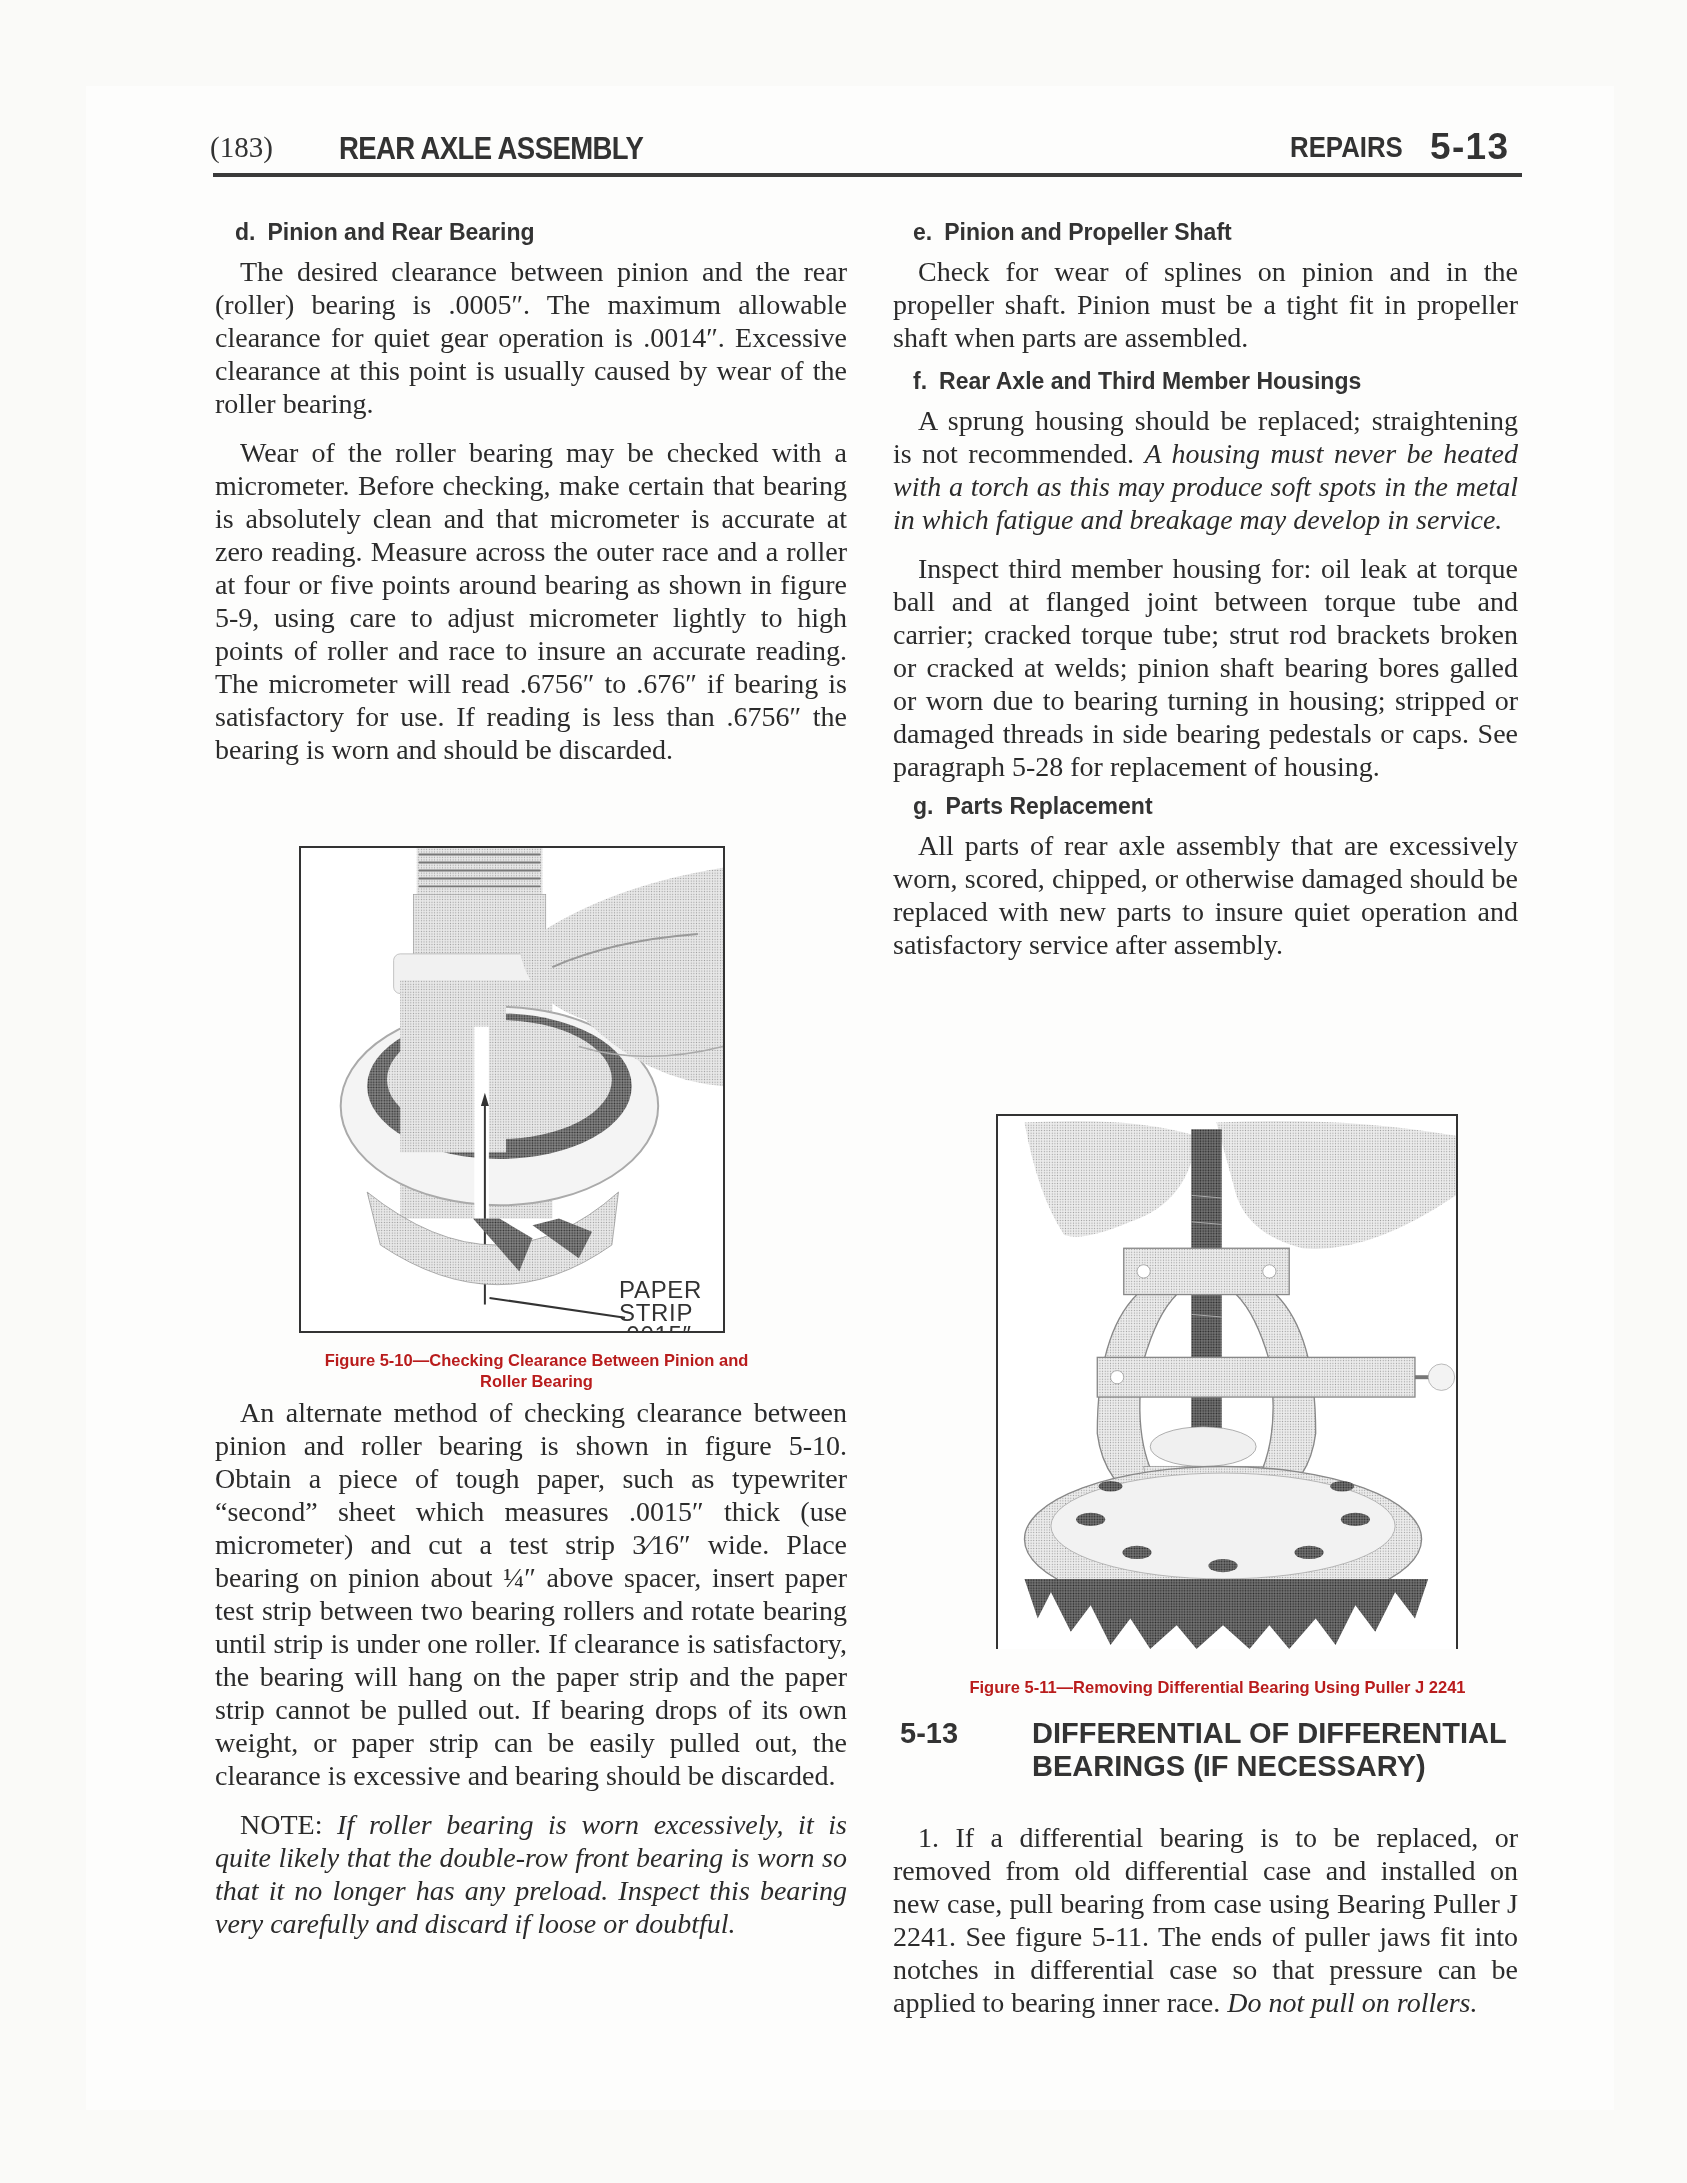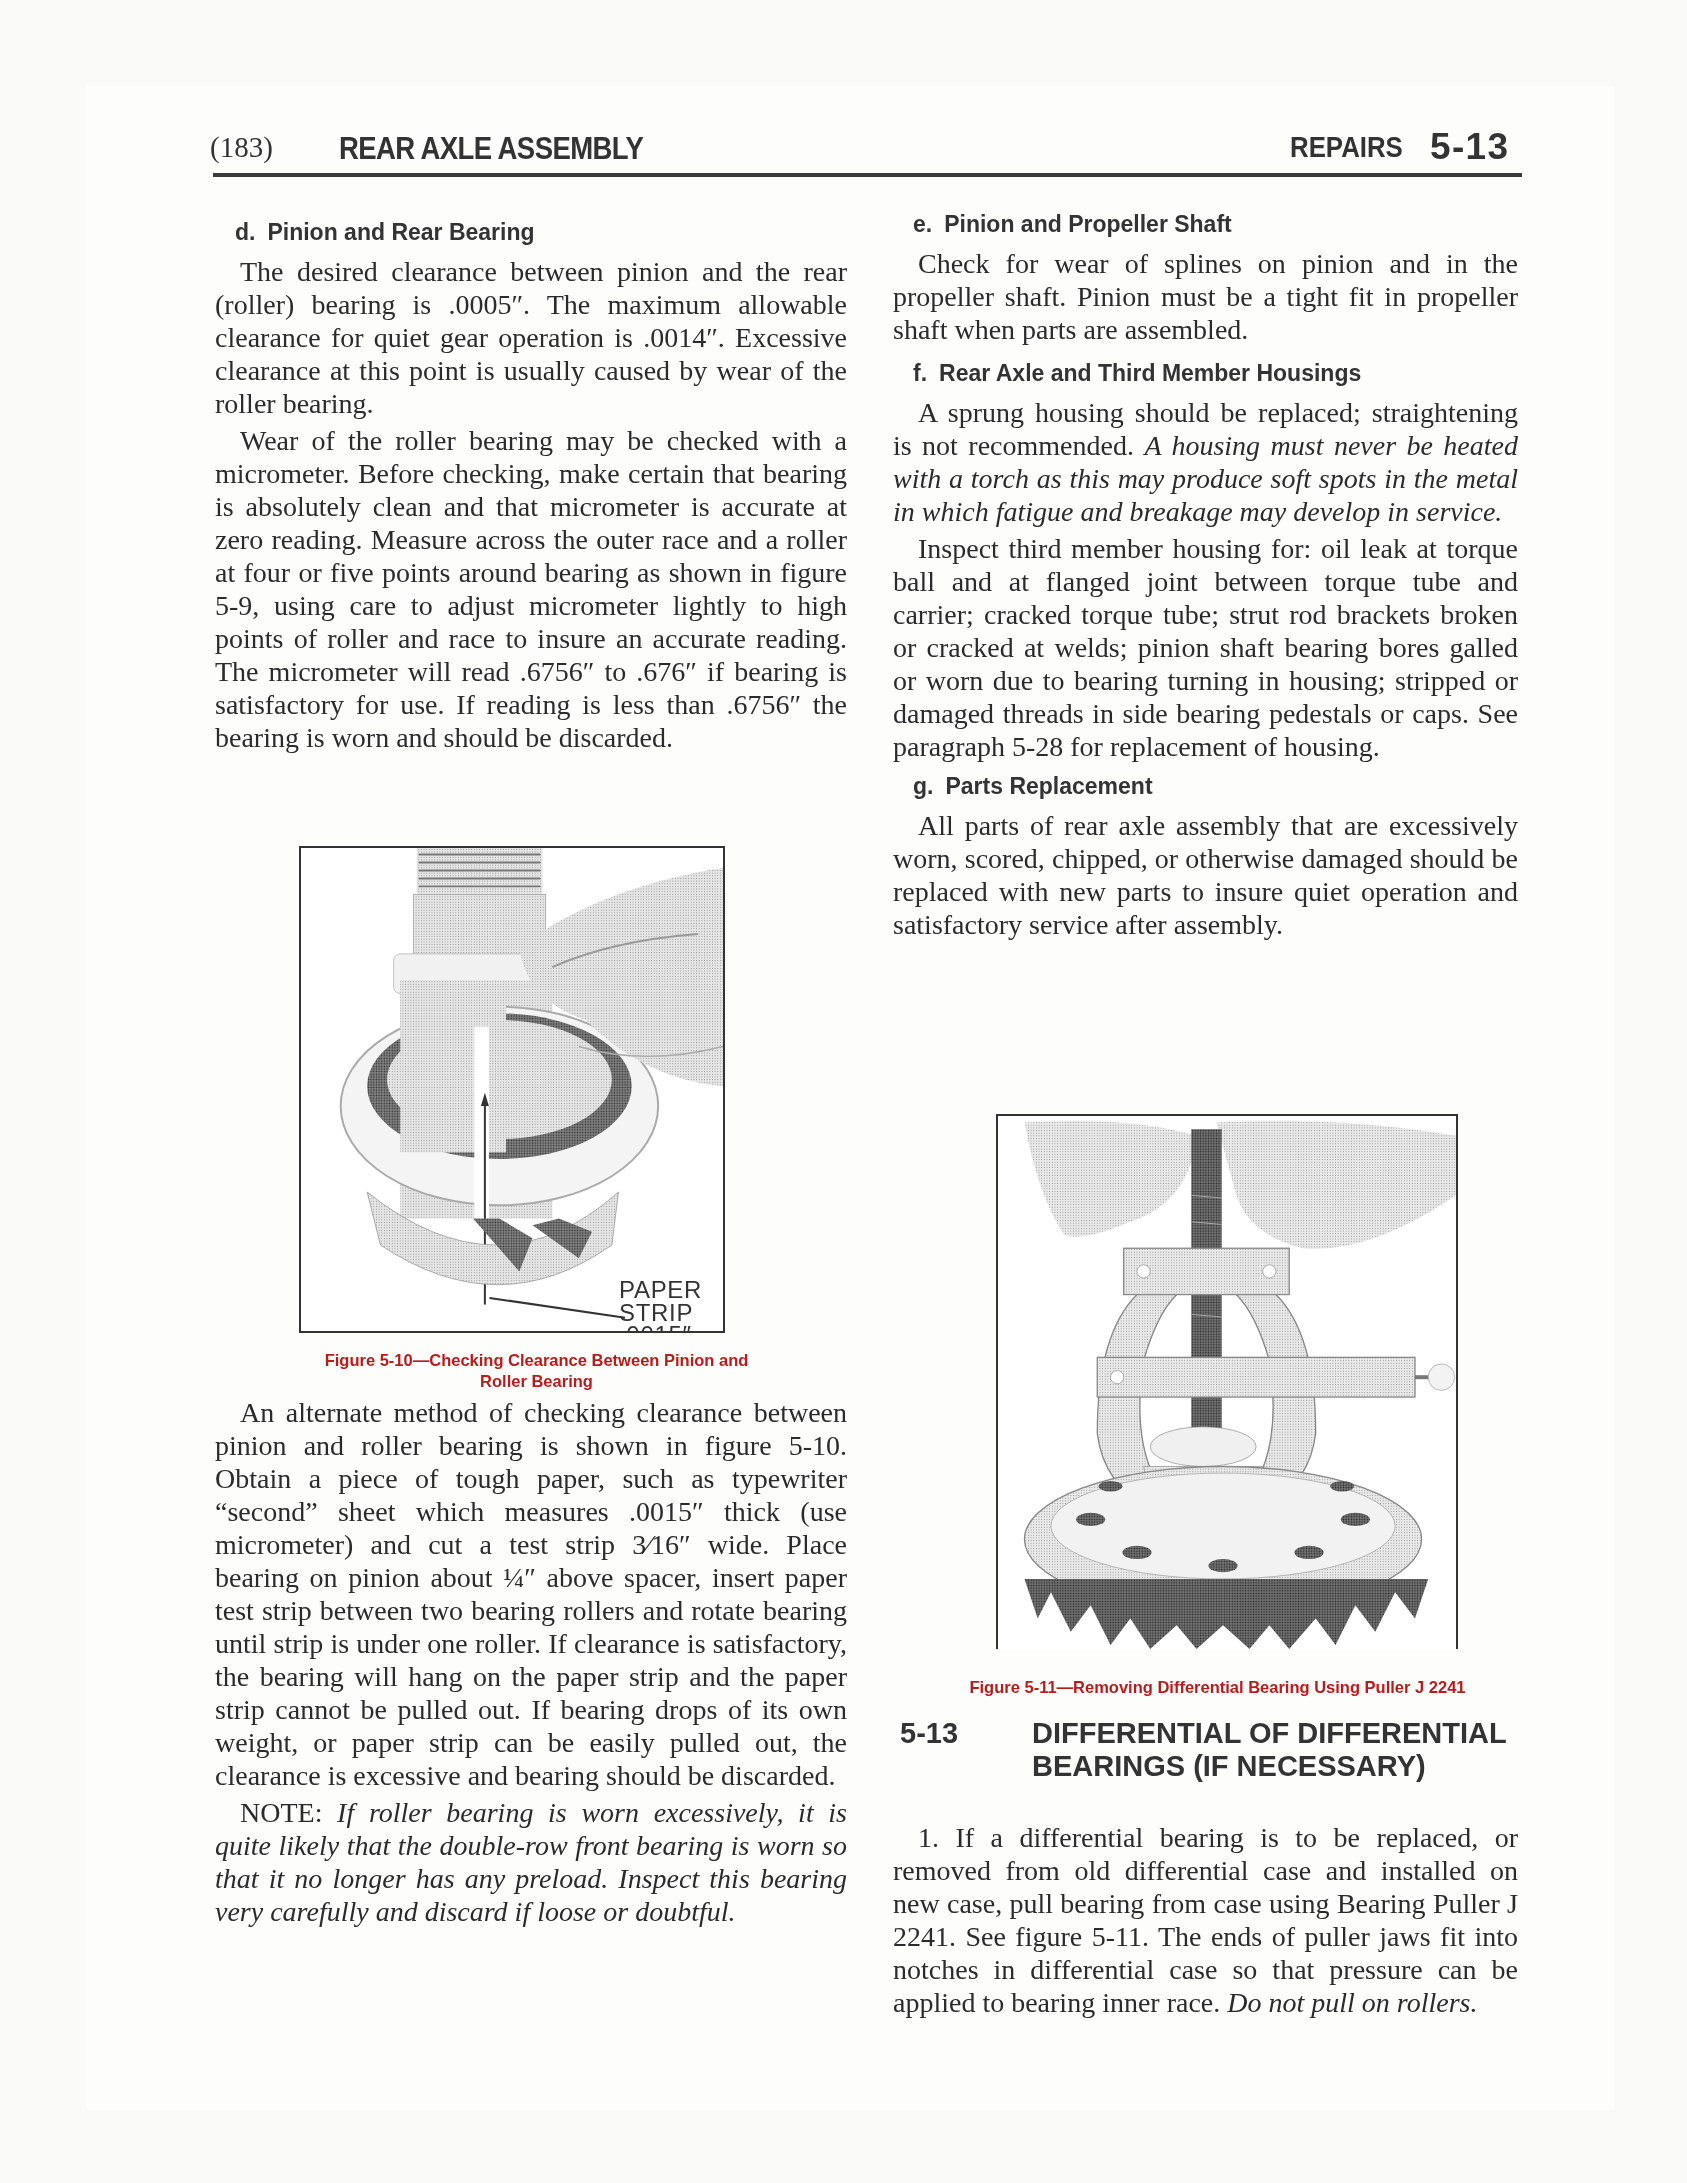--- a/index.html
+++ b/index.html
@@ -13,23 +13,23 @@
   }
   .hdr { position:absolute; top:130px; font-family:"Liberation Sans", sans-serif; font-weight:bold; color:#333; }
   .hdr-page { left:210px; font-family:"Liberation Serif", serif; font-weight:normal; font-size:29px; top:131px; }
   .hdr-title { left:339px; font-size:32px; letter-spacing:-0.7px; transform:scaleX(0.86); transform-origin:left; }
   .hdr-repairs { left:1290px; font-size:30px; transform:scaleX(0.86); transform-origin:left; }
   .hdr-num { left:1430px; font-size:37px; top:126px; letter-spacing:1.3px; }
   .rule { position:absolute; left:213px; top:173px; width:1309px; height:4px; background:#3a3a3a; }
 
   .col { position:absolute; font-family:"Liberation Serif", serif; font-size:28px; line-height:33px; color:#2b2b2b; }
   .col-left { left:215px; top:218px; width:632px; }
-  .col-right { left:893px; top:210px; width:625px; }
+  .col-right { left:893px; top:218px; width:625px; }
   .col p { margin:0; text-align:justify; text-indent:25px; }
-  .col p + p { margin-top:4px; }
+  .col p + p { margin-top:16px; }
   .sub {
     font-family:"Liberation Sans", sans-serif; font-weight:bold; font-size:23px; color:#333;
     margin:0 0 8px 20px; line-height:29px;
   }
   .sub .lbl { margin-right:12px; }
   em, .it { }
   .note-lbl { font-style:normal; }
 
   .fig {
     position:absolute; border:2.6px solid #333; background:#fff; overflow:hidden;

